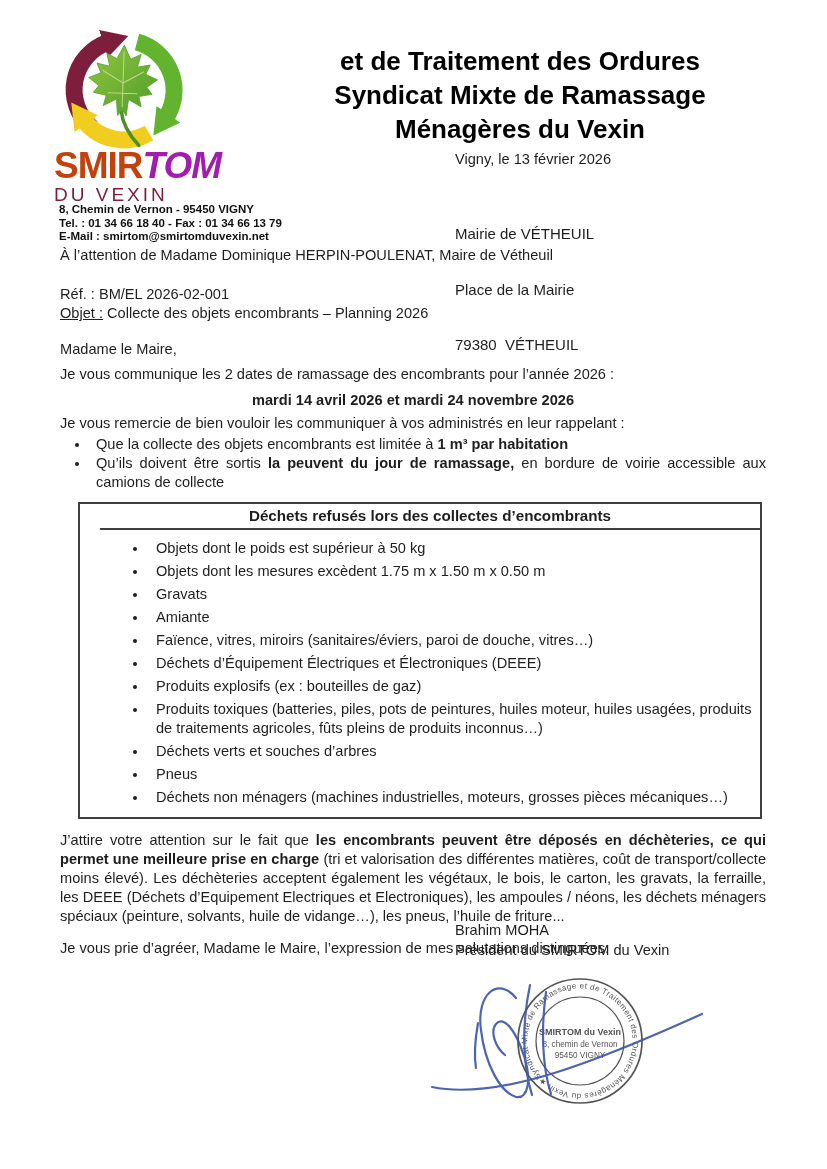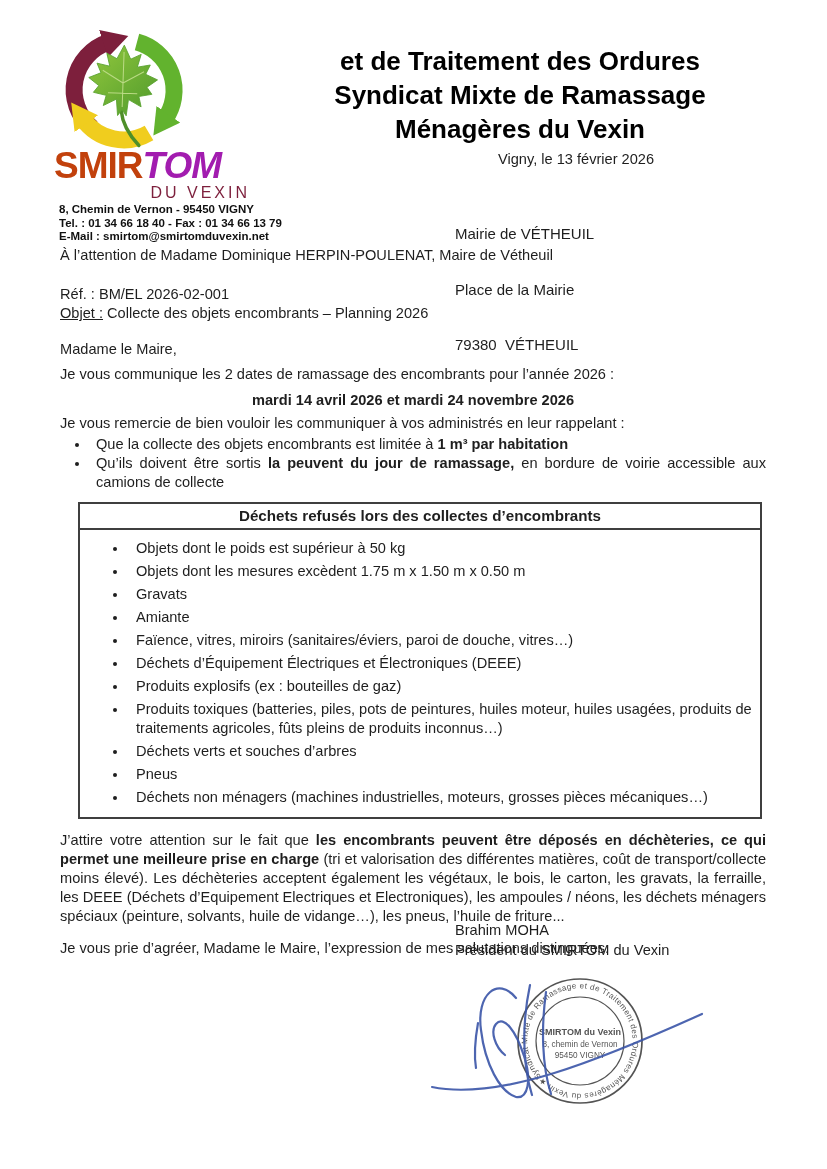--- a/index.html
+++ b/index.html
@@ -9,42 +9,42 @@
     background:#ffffff;
     font-family:"Liberation Sans",sans-serif;
     color:#1e1e1e;
     overflow:hidden;
   }
   
   .logo-svg{position:absolute;left:50px;top:26px;}
   .wordmark{position:absolute;left:54px;top:148px;width:198px;line-height:36px;white-space:nowrap;}
   .wm-green{font-size:37px;font-weight:700;letter-spacing:-1px;color:#c2410c;}
   .wm-gray{font-size:37px;font-weight:700;font-style:italic;letter-spacing:-1px;color:#a21caf;}
-  .wm-sub{position:absolute;left:54px;top:184px;width:196px;text-align:right;
-          font-size:16px;font-weight:400;letter-spacing:3px;color:#7d1f3c;}
+  .wm-sub{position:absolute;left:54px;top:184px;width:196px;text-align:left;
+          font-size:19px;font-weight:400;letter-spacing:3px;color:#7d1f3c;}
   .org-address{position:absolute;left:59px;top:203px;font-size:11.5px;font-weight:700;line-height:13.5px;color:#101010;}
   
   .title-block{position:absolute;left:290px;top:44px;width:460px;text-align:center;
                font-size:26px;font-weight:700;line-height:34px;color:#000;}
-  .date-line{position:absolute;left:455px;top:151px;font-size:14.6px;margin-left:43px;}
+  .date-line{position:absolute;left:455px;top:151px;font-size:14.6px;}
   .recipient{position:absolute;left:455px;top:188px;font-size:15px;line-height:18.5px;white-space:pre-wrap;}
   
   .content{position:absolute;left:60px;top:246px;width:706px;font-size:14.6px;line-height:19px;}
   .content p{margin:0;}
   .reference{margin-top:20px !important;}
   .salutation{margin-top:17px !important;}
   .intro{margin-top:6px !important;}
   .dates-line{margin-top:7px !important;font-weight:700;text-align:center;}
   .reminder-intro{margin-top:4px !important;}
   .subject-label{text-decoration:underline;}
   ul.reminders{margin:2px 0 0 0;padding-left:30px;}
   ul.reminders li{padding-left:6px;text-align:justify;}
   b{font-weight:700;}
   
-  .refused-box{margin:10px 4px 0 18px;border:2px solid #3f3f3f;}
+  .refused-box{margin:10px 4px 0 18px;border:2px solid #3f3f3f;padding-left:20px;}
   .refused-box-header{border-bottom:2px solid #3f3f3f;font-weight:700;text-align:center;
                       font-size:15.2px;padding:2px 0 3px;}
   ul.refused-list{margin:9px 0 10px 0;padding-left:48px;}
   ul.refused-list li{padding-left:8px;margin-bottom:4px;line-height:19px;}
   .outro-para{margin-top:12px !important;text-align:justify;}
   .closing{margin-top:13px !important;}
   
   .signer{position:absolute;left:455px;top:921px;font-size:14.6px;line-height:19.5px;}
   .stamp-svg{position:absolute;left:420px;top:968px;}
   .stamp-text{font-family:"Liberation Sans",sans-serif;fill:#3a3a3a;}

